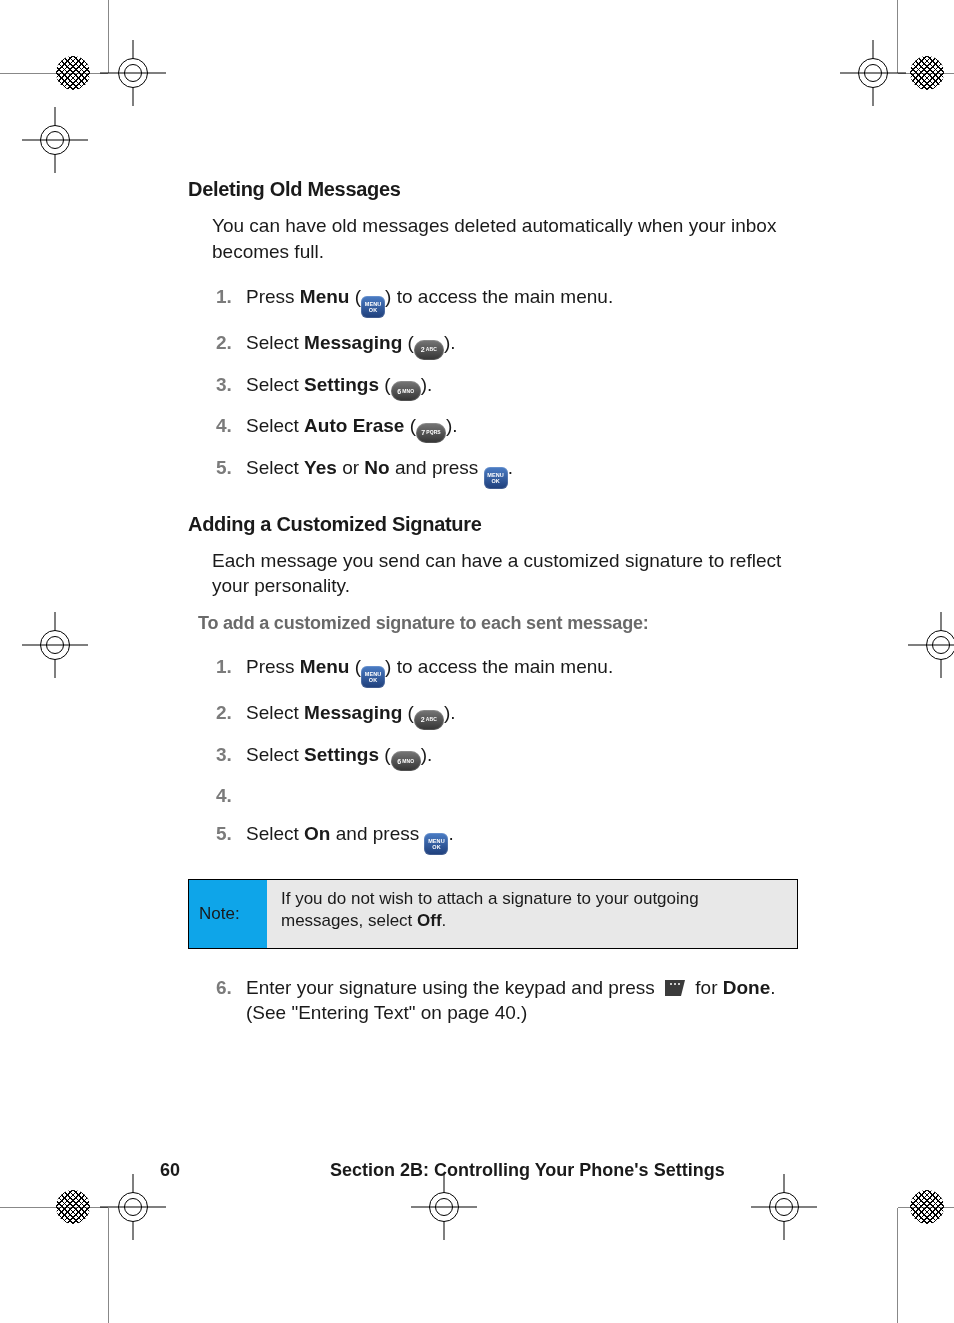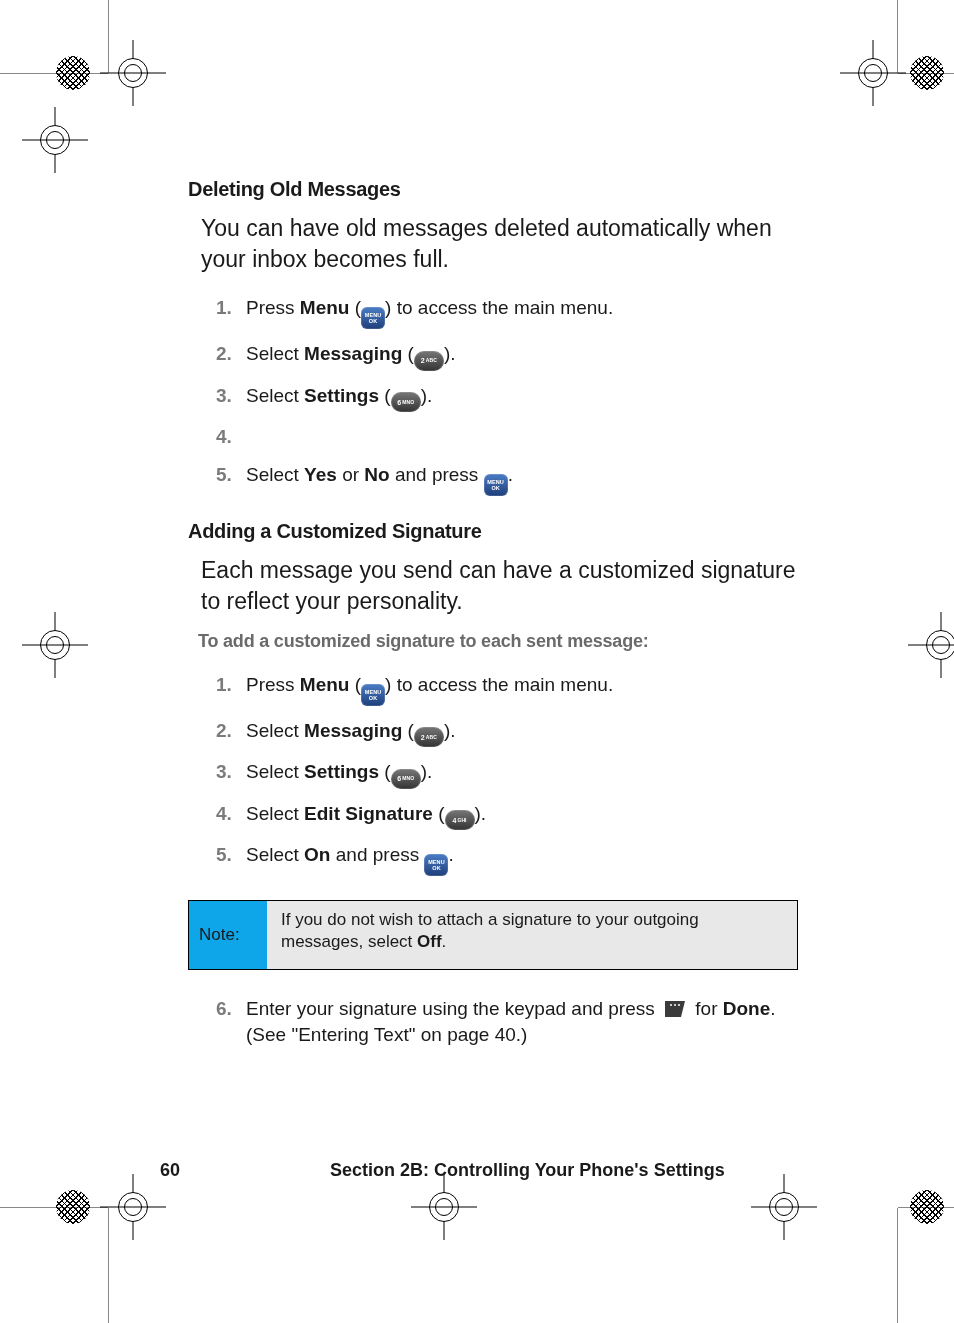--- a/index.html
+++ b/index.html
@@ -57,23 +57,23 @@
     top: 178px;
     width: 610px;
   }
   h2 {
     font-size: 20px;
     font-weight: 800;
     margin-bottom: 12px;
     letter-spacing: -0.3px;
   }
   .body-text {
-    font-size: 23px;
+    font-size: 19px;
     line-height: 1.35;
-    margin: 0 0 14px 13px;
+    margin: 0 0 14px 24px;
   }
   .lead-in {
     font-size: 18px;
     font-weight: 700;
     color: #6a6a6a;
     margin: 10px 0 14px 10px;
     letter-spacing: -0.2px;
   }
   ol.steps {
     list-style: none;
@@ -242,20 +242,23 @@
       </span>
     </li>
     <li>
       <span class="num">3.</span>
       <span class="step-body">
         <span>Select </span><b>Settings</b><span> (</span><span class="key key-num k6"></span><span>).</span>
       </span>
     </li>
     <li>
       <span class="num">4.</span>
+      <span class="step-body">
+        <span>Select </span><b>Auto Erase</b><span> (</span><span class="key key-num k7"></span><span>).</span>
+      </span>
     </li>
     <li>
       <span class="num">5.</span>
       <span class="step-body">
         <span>Select </span><b>Yes</b><span> or </span><b>No</b><span> and press </span><span class="key key-menu">
             <span>MENU</span>
             <span>OK</span>
           </span><span>.</span>
       </span>
     </li>
@@ -282,23 +285,20 @@
       </span>
     </li>
     <li>
       <span class="num">3.</span>
       <span class="step-body">
         <span>Select </span><b>Settings</b><span> (</span><span class="key key-num k6"></span><span>).</span>
       </span>
     </li>
     <li>
       <span class="num">4.</span>
-      <span class="step-body">
-        <span>Select </span><b>Edit Signature</b><span> (</span><span class="key key-num k4"></span><span>).</span>
-      </span>
     </li>
     <li>
       <span class="num">5.</span>
       <span class="step-body">
         <span>Select </span><b>On</b><span> and press </span><span class="key key-menu">
             <span>MENU</span>
             <span>OK</span>
           </span><span>.</span>
       </span>
     </li>

